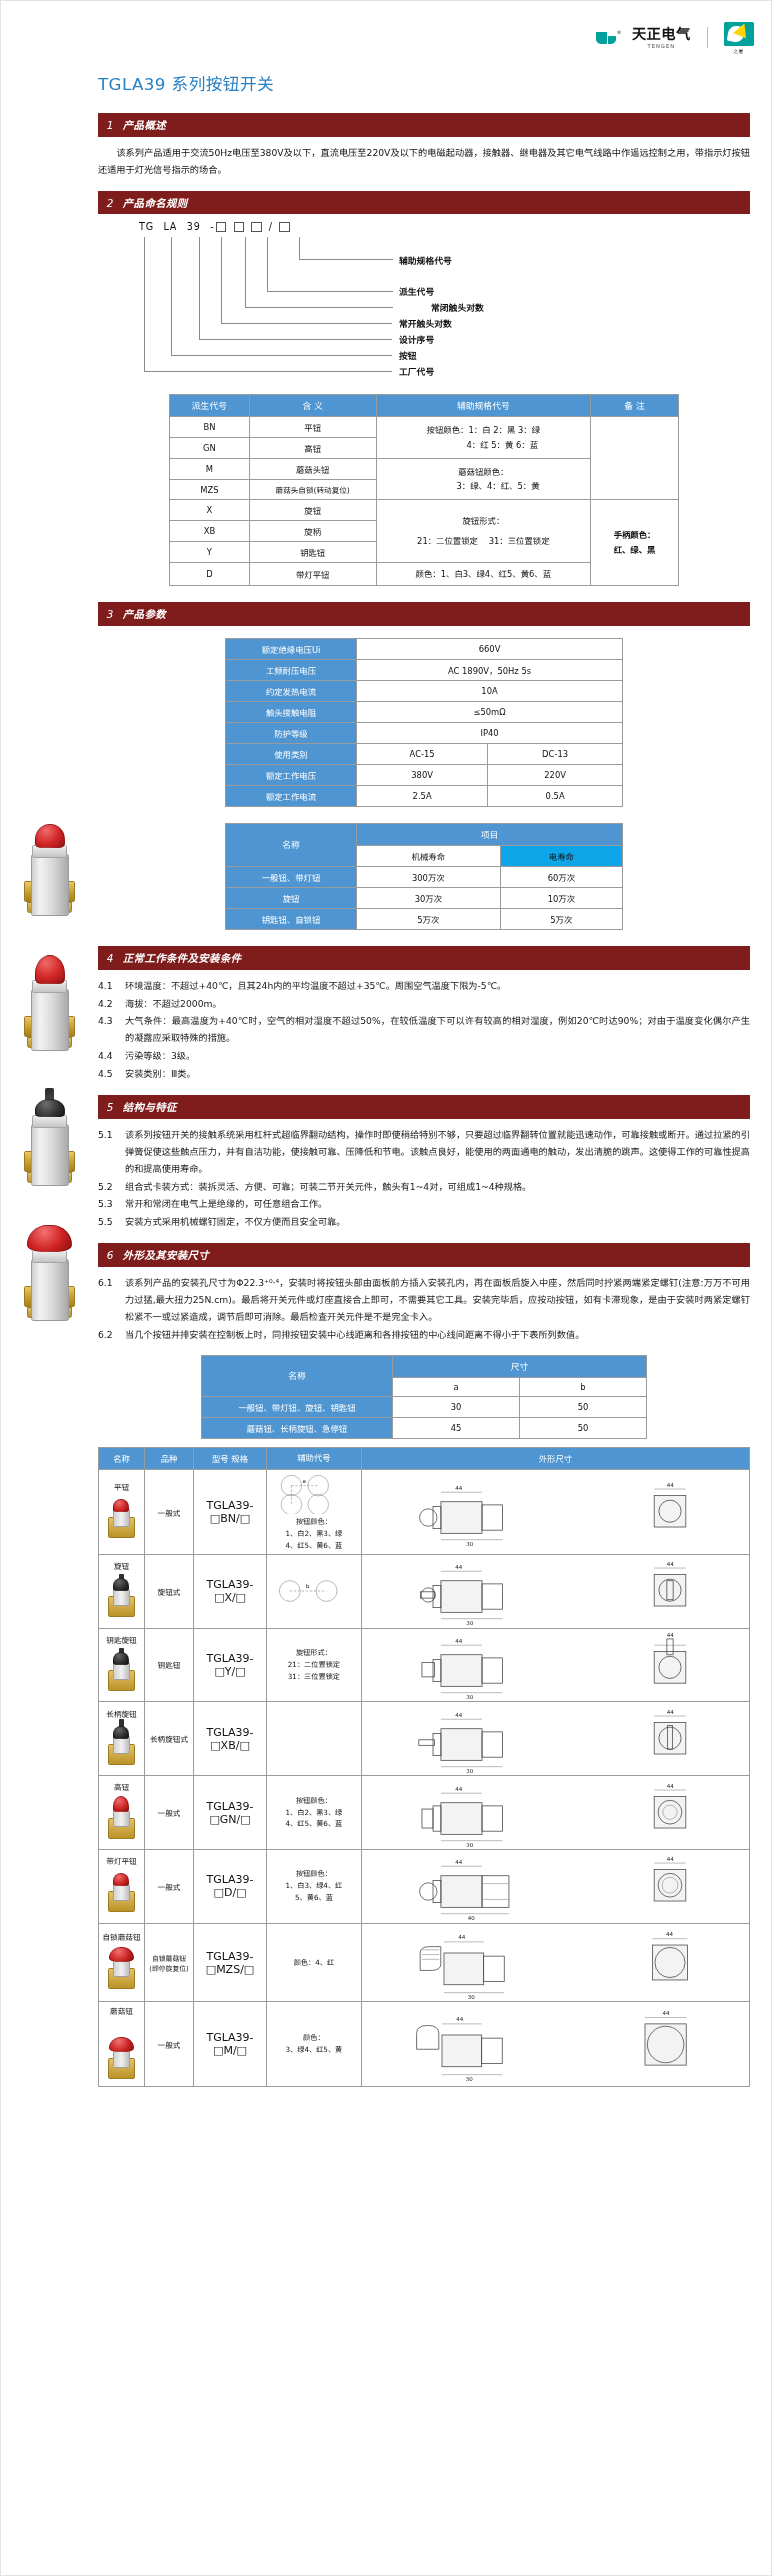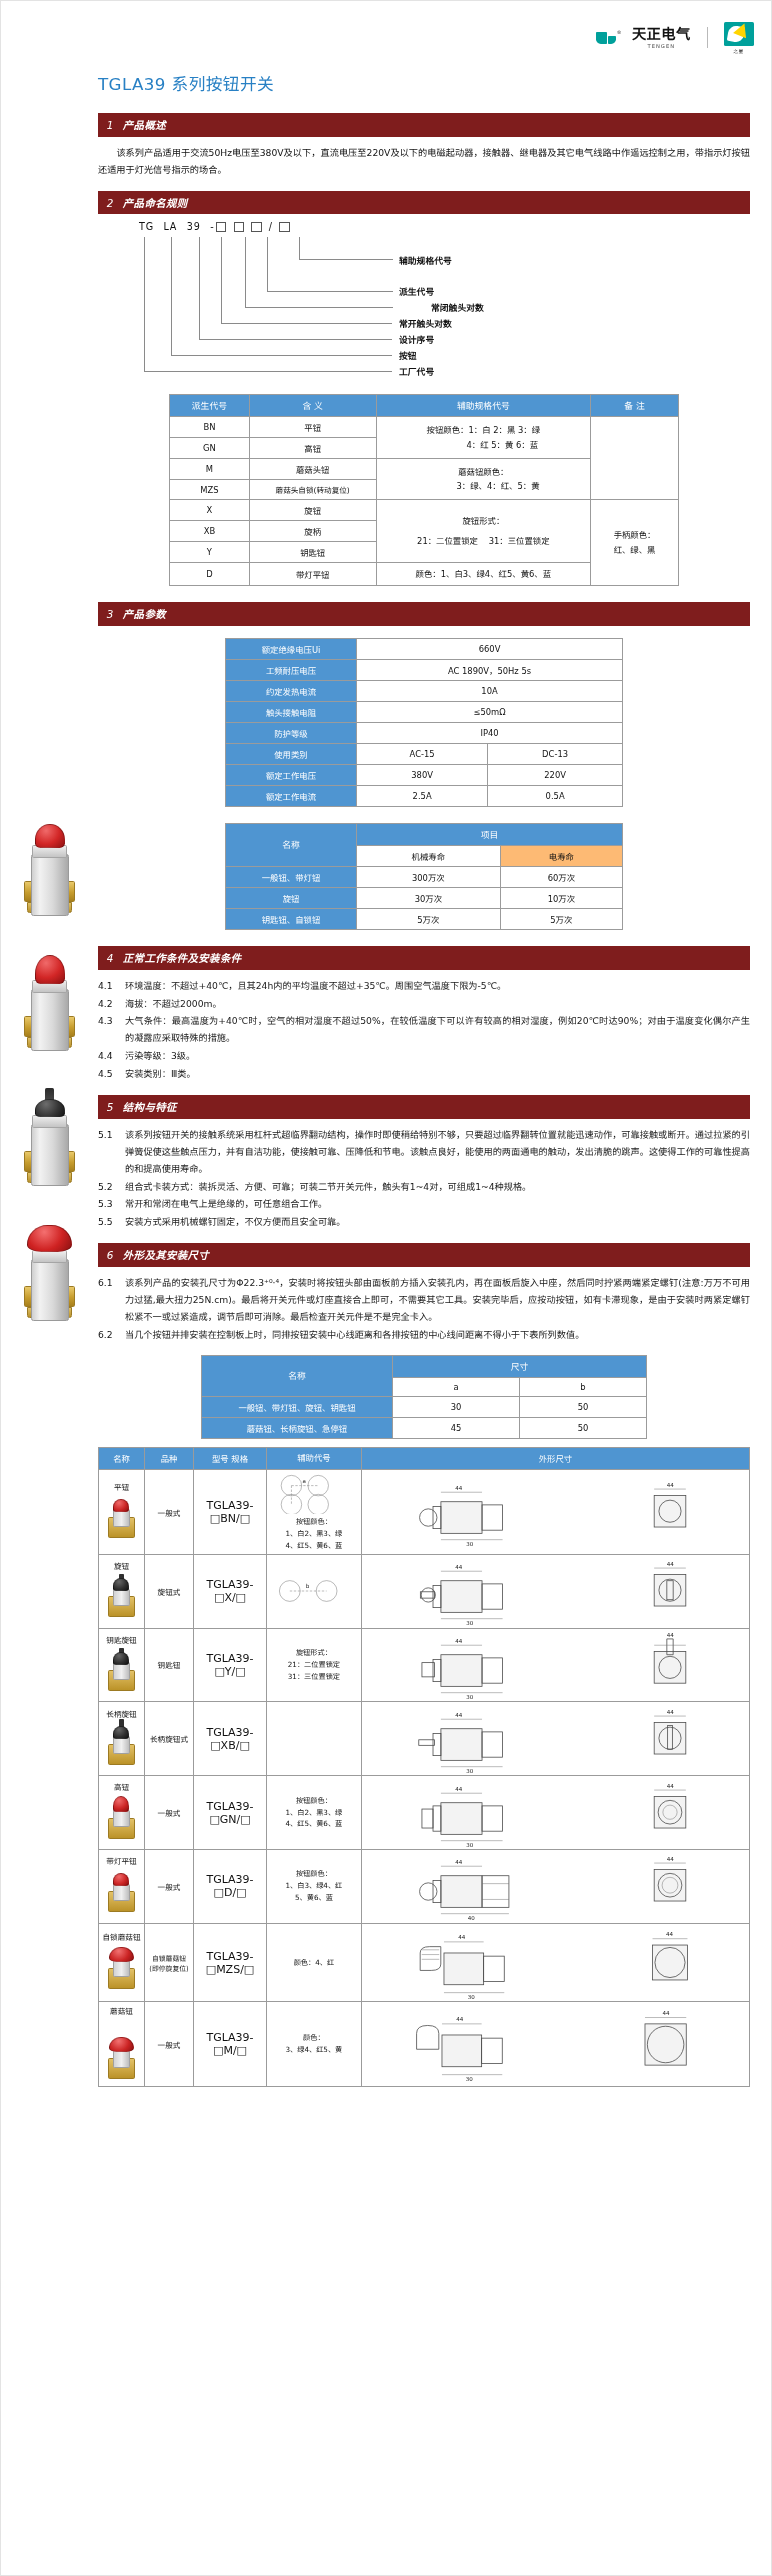--- a/index.html
+++ b/index.html
@@ -518,21 +518,21 @@
             <td>MZS</td>
             <td style="font-size:7.6px;">蘑菇头自锁(转动复位)</td>
           </tr>
           <tr>
             <td>X</td>
             <td>旋钮</td>
             <td rowspan="3" class="ltext">
               <div style="margin-bottom:6.4px;">旋钮形式：</div>
               <div><span>21：二位置锁定</span>&nbsp;&nbsp;&nbsp;&nbsp;<span>31：三位置锁定</span></div>
             </td>
-            <td rowspan="4" class="ltext" style="text-align:center;">
+            <td rowspan="4" class="ltext" style="text-align:center;font-weight:bold;">
               <div>手柄颜色：</div>
               <div>红、绿、黑</div>
             </td>
           </tr>
           <tr>
             <td>XB</td>
             <td>旋柄</td>
           </tr>
           <tr>
             <td>Y</td>
@@ -595,21 +595,21 @@
 
       <div class="tbl-center">
       <table class="t" style="width:398px;margin-top:12.7px;">
         <thead>
           <tr>
             <th rowspan="2" style="width:131px;">名称</th>
             <th colspan="2">项目</th>
           </tr>
           <tr>
             <td style="background:#fff;">机械寿命</td>
-            <td style="background:#fdba74;">电寿命</td>
+            <td style="background:#0ea5e9;">电寿命</td>
           </tr>
         </thead>
         <tbody>
           <tr>
             <td class="lbl-blue">一般钮、带灯钮</td>
             <td>300万次</td>
             <td>60万次</td>
           </tr>
           <tr>
             <td class="lbl-blue">旋钮</td>

